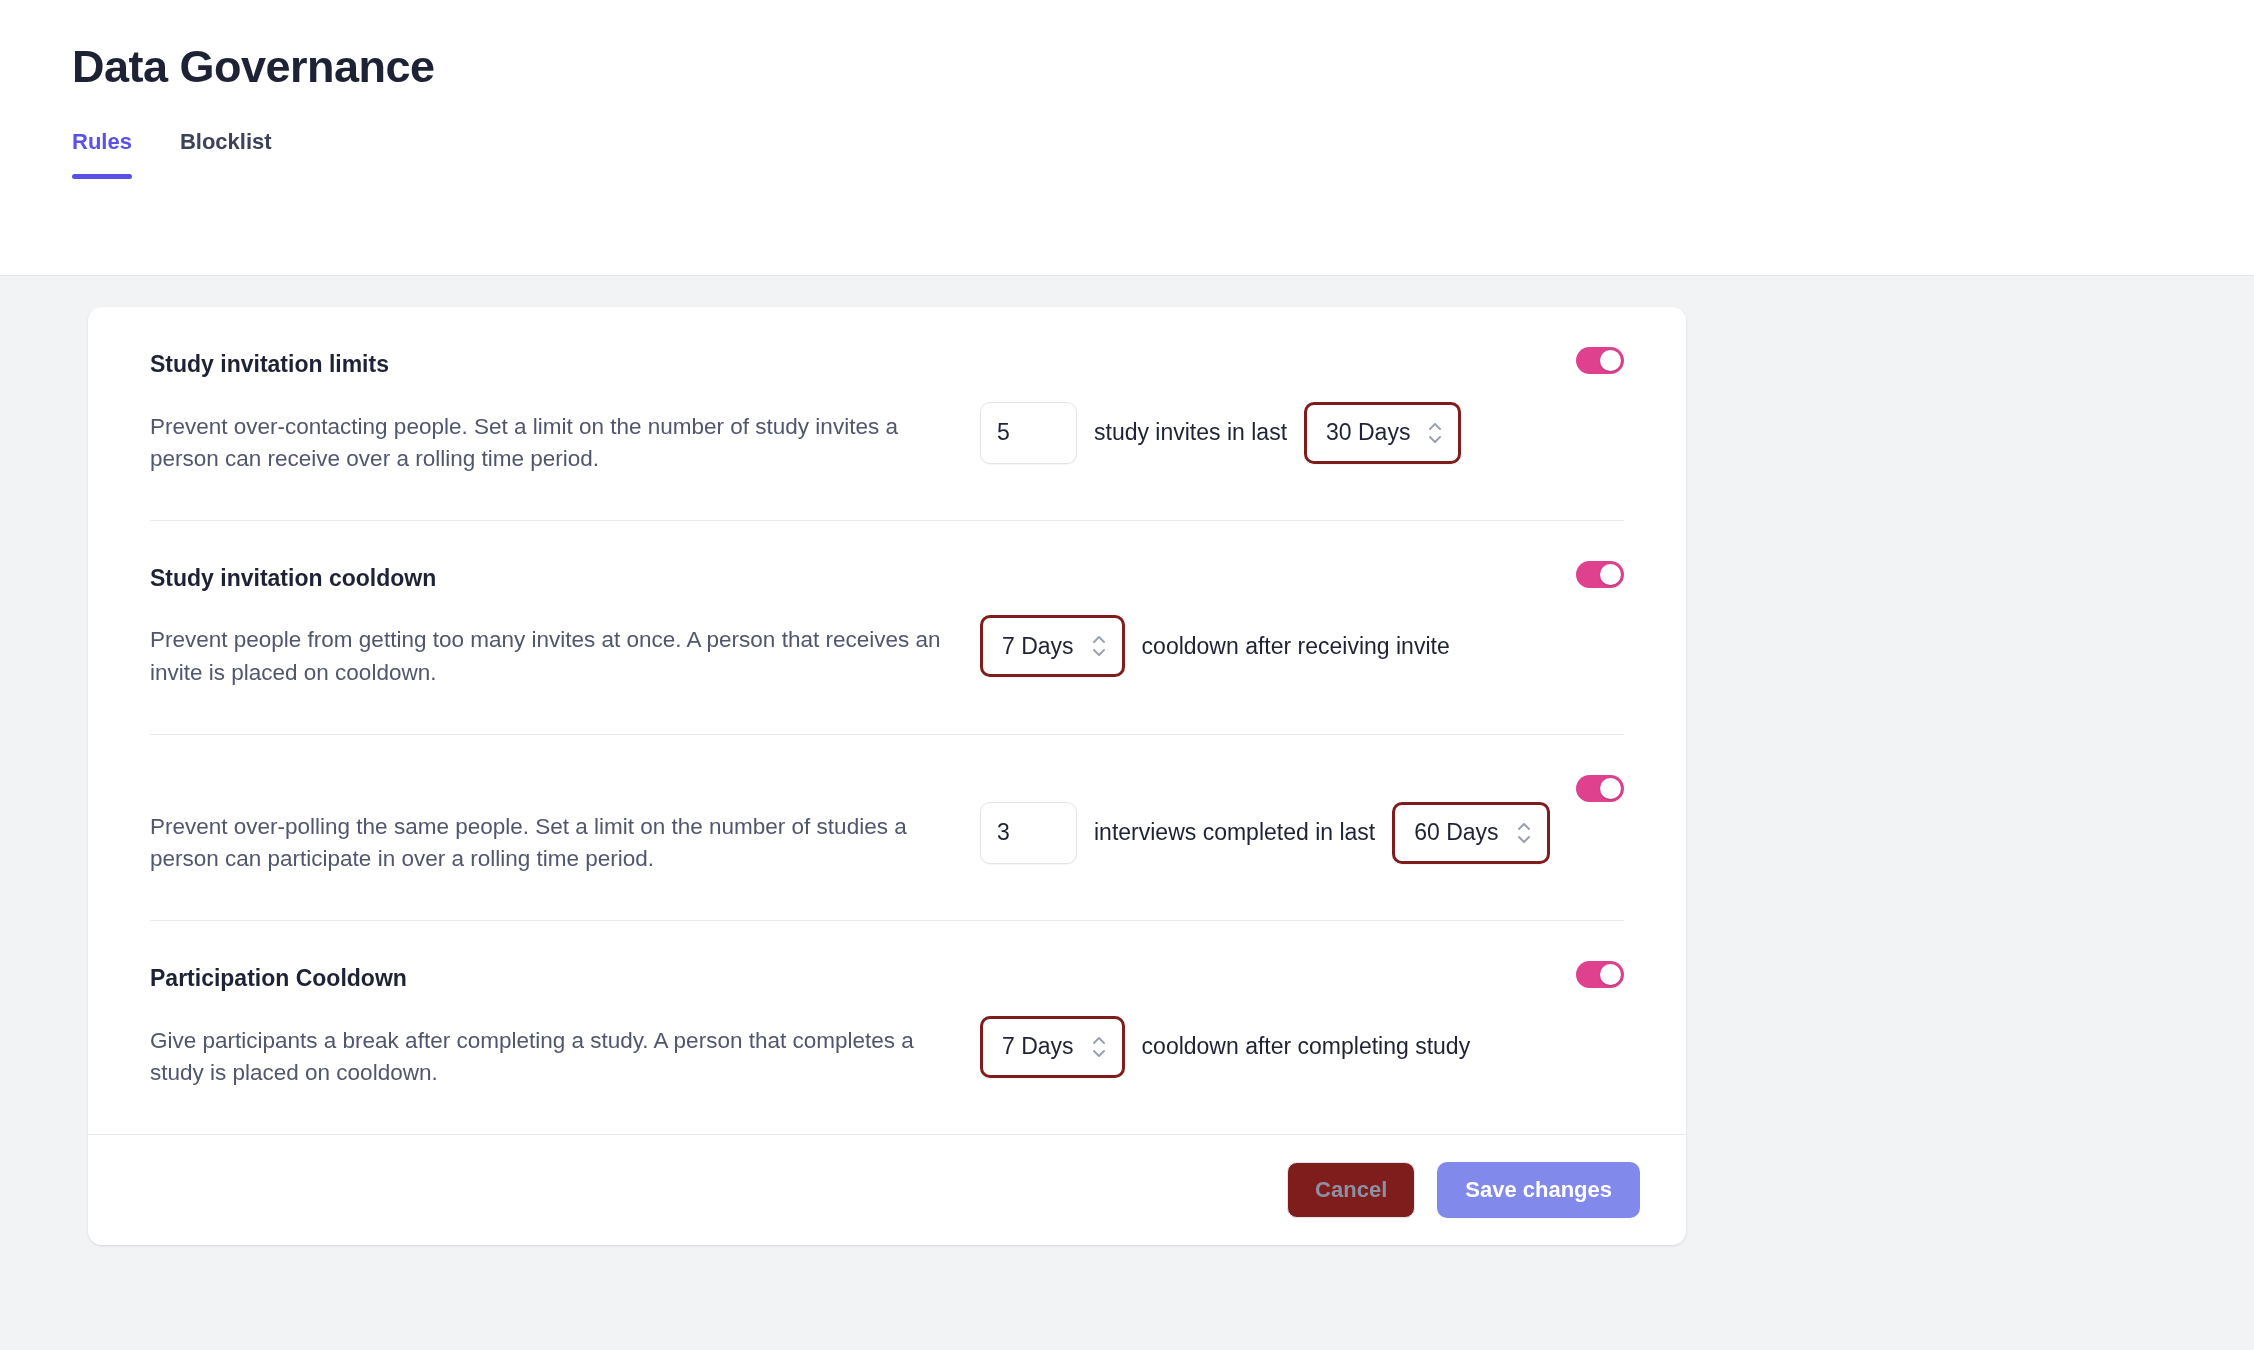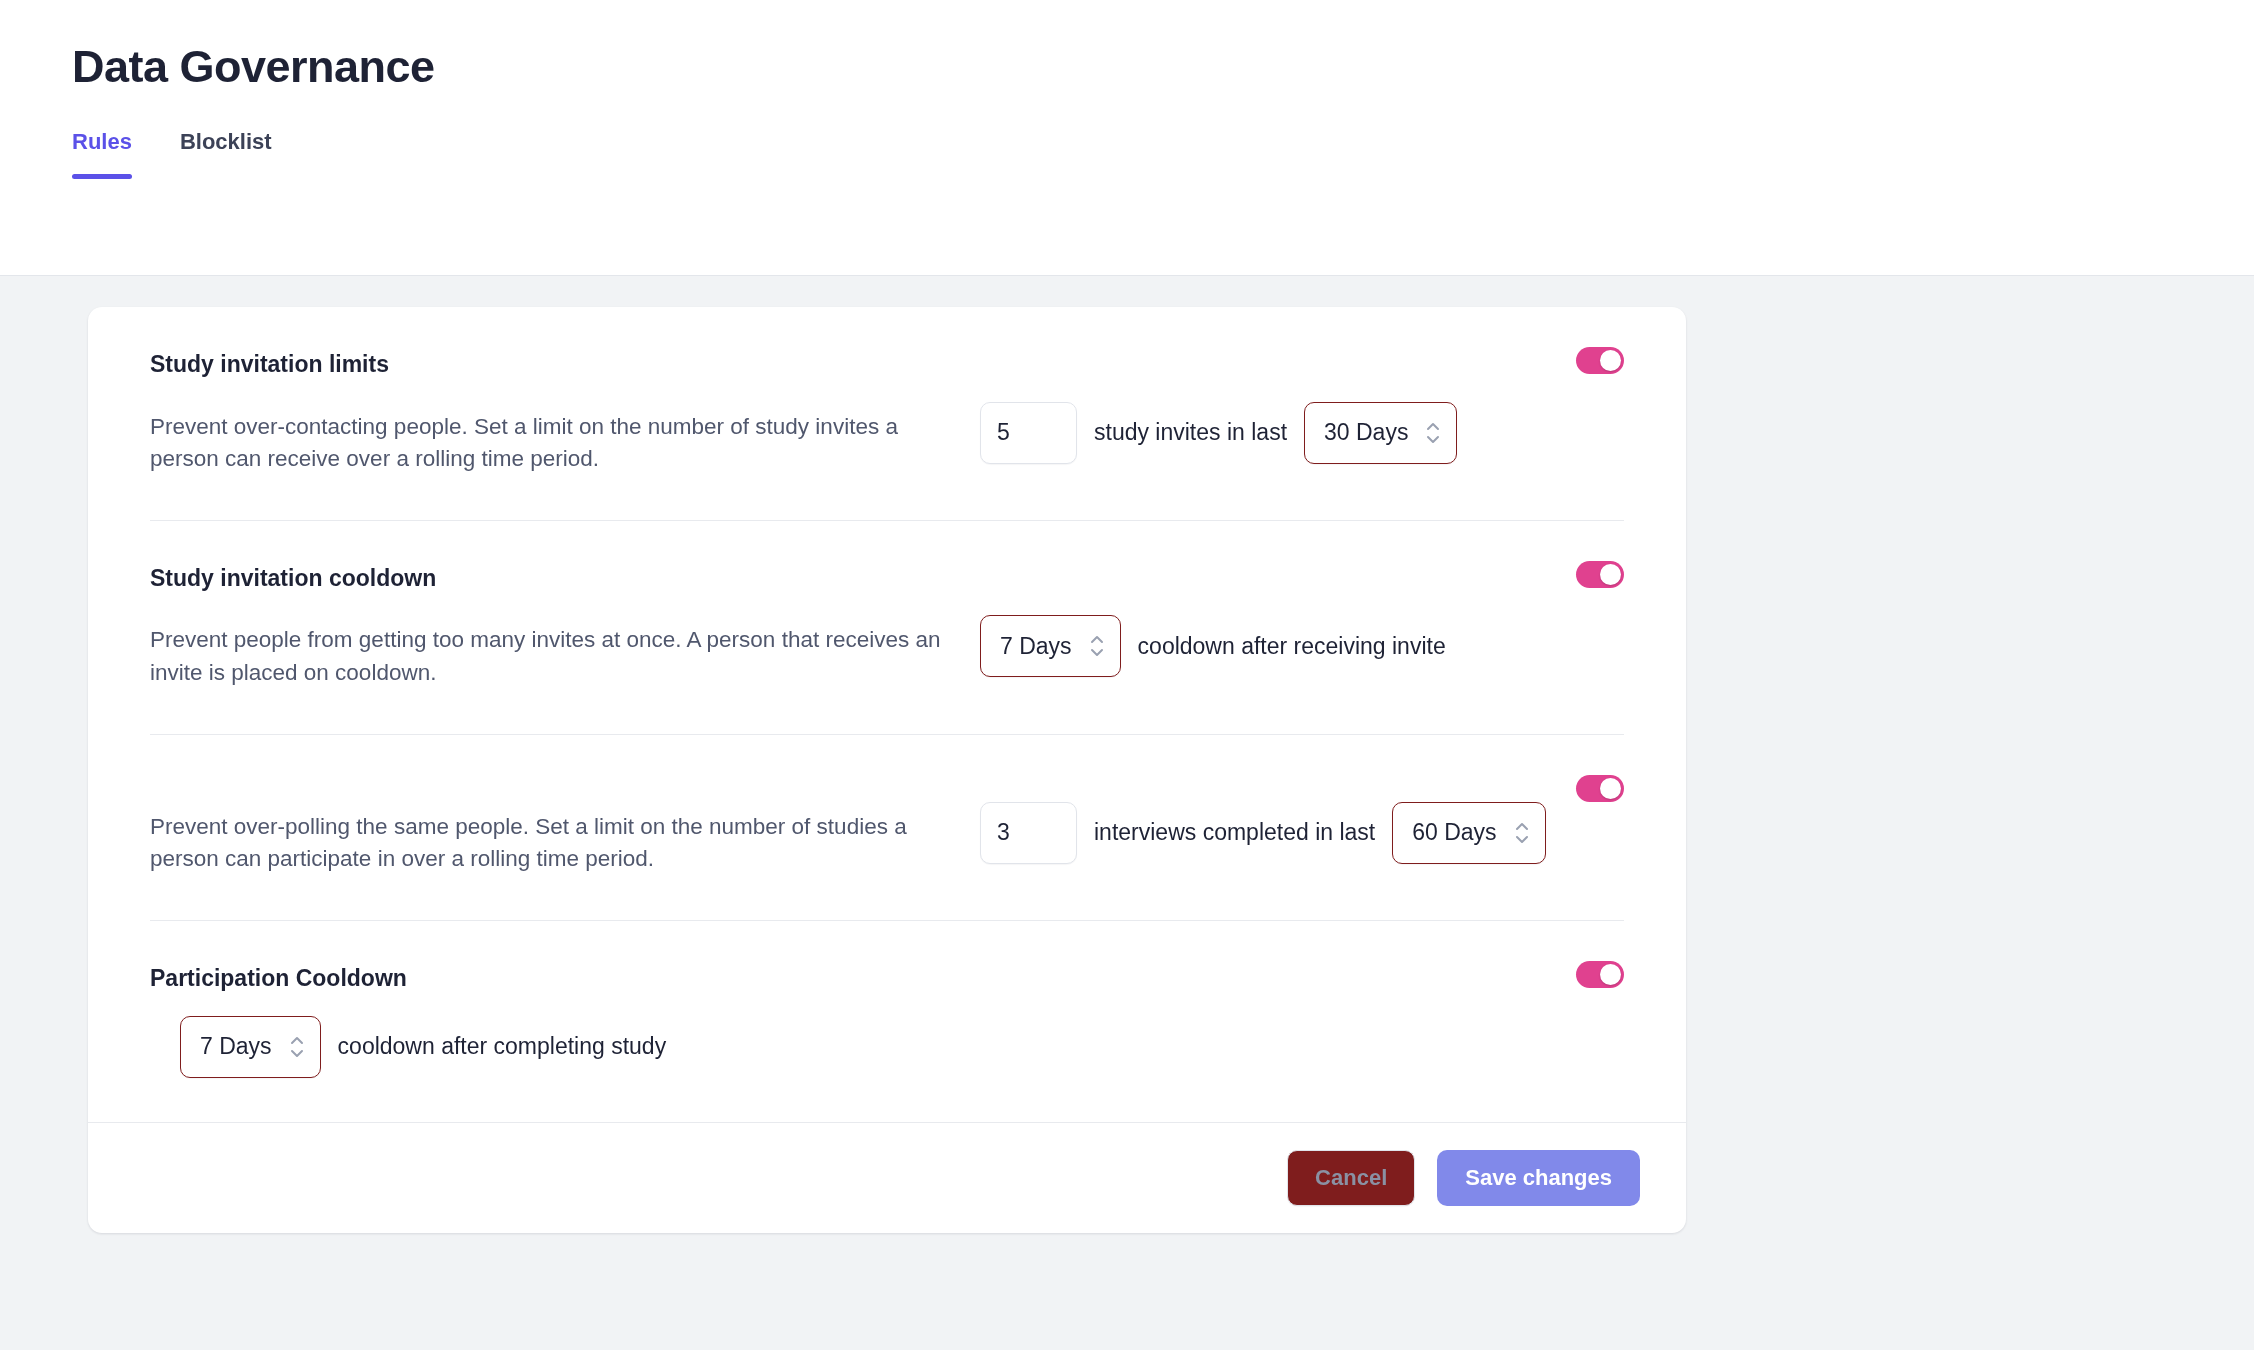--- a/index.html
+++ b/index.html
@@ -137,21 +137,21 @@
   .ctrl-label {
     font-size: 23px;
     color: #1e2235;
     padding: 0 17px;
     white-space: nowrap;
   }
 
   
   .select-box {
     height: 62px;
-    border: 1px solid #7f1d1d;
+    border: 3px solid #7f1d1d;
     border-radius: 10px;
     background: #fff;
     display: inline-flex;
     align-items: center;
     padding: 0 14px 0 19px;
     gap: 16px;
     cursor: pointer;
     box-shadow: 0 1px 1px rgba(30,35,60,0.04);
   }
 
@@ -313,20 +313,21 @@
               </span>
             </div>
           </div>
         </div>
         <div class="toggle"></div>
       </div>
 
       <div class="rule">
         <div class="rule-title">Participation Cooldown</div>
         <div class="rule-body">
+          <div class="rule-desc">Give participants a break after completing a study. A person that completes a study is placed on cooldown.</div>
           <div class="rule-controls">
             <div class="select-box">
               <span class="select-value">7 Days</span>
               <span class="stepper-icon">
                 <svg width="16" height="9" viewBox="0 0 16 9">
                     <path d="M3 7 L8 2 L13 7" fill="none" stroke="currentColor" stroke-width="2" stroke-linecap="round" stroke-linejoin="round"></path>
                   </svg>
                 <svg width="16" height="9" viewBox="0 0 16 9">
                     <path d="M3 2 L8 7 L13 2" fill="none" stroke="currentColor" stroke-width="2" stroke-linecap="round" stroke-linejoin="round"></path>
                   </svg>

